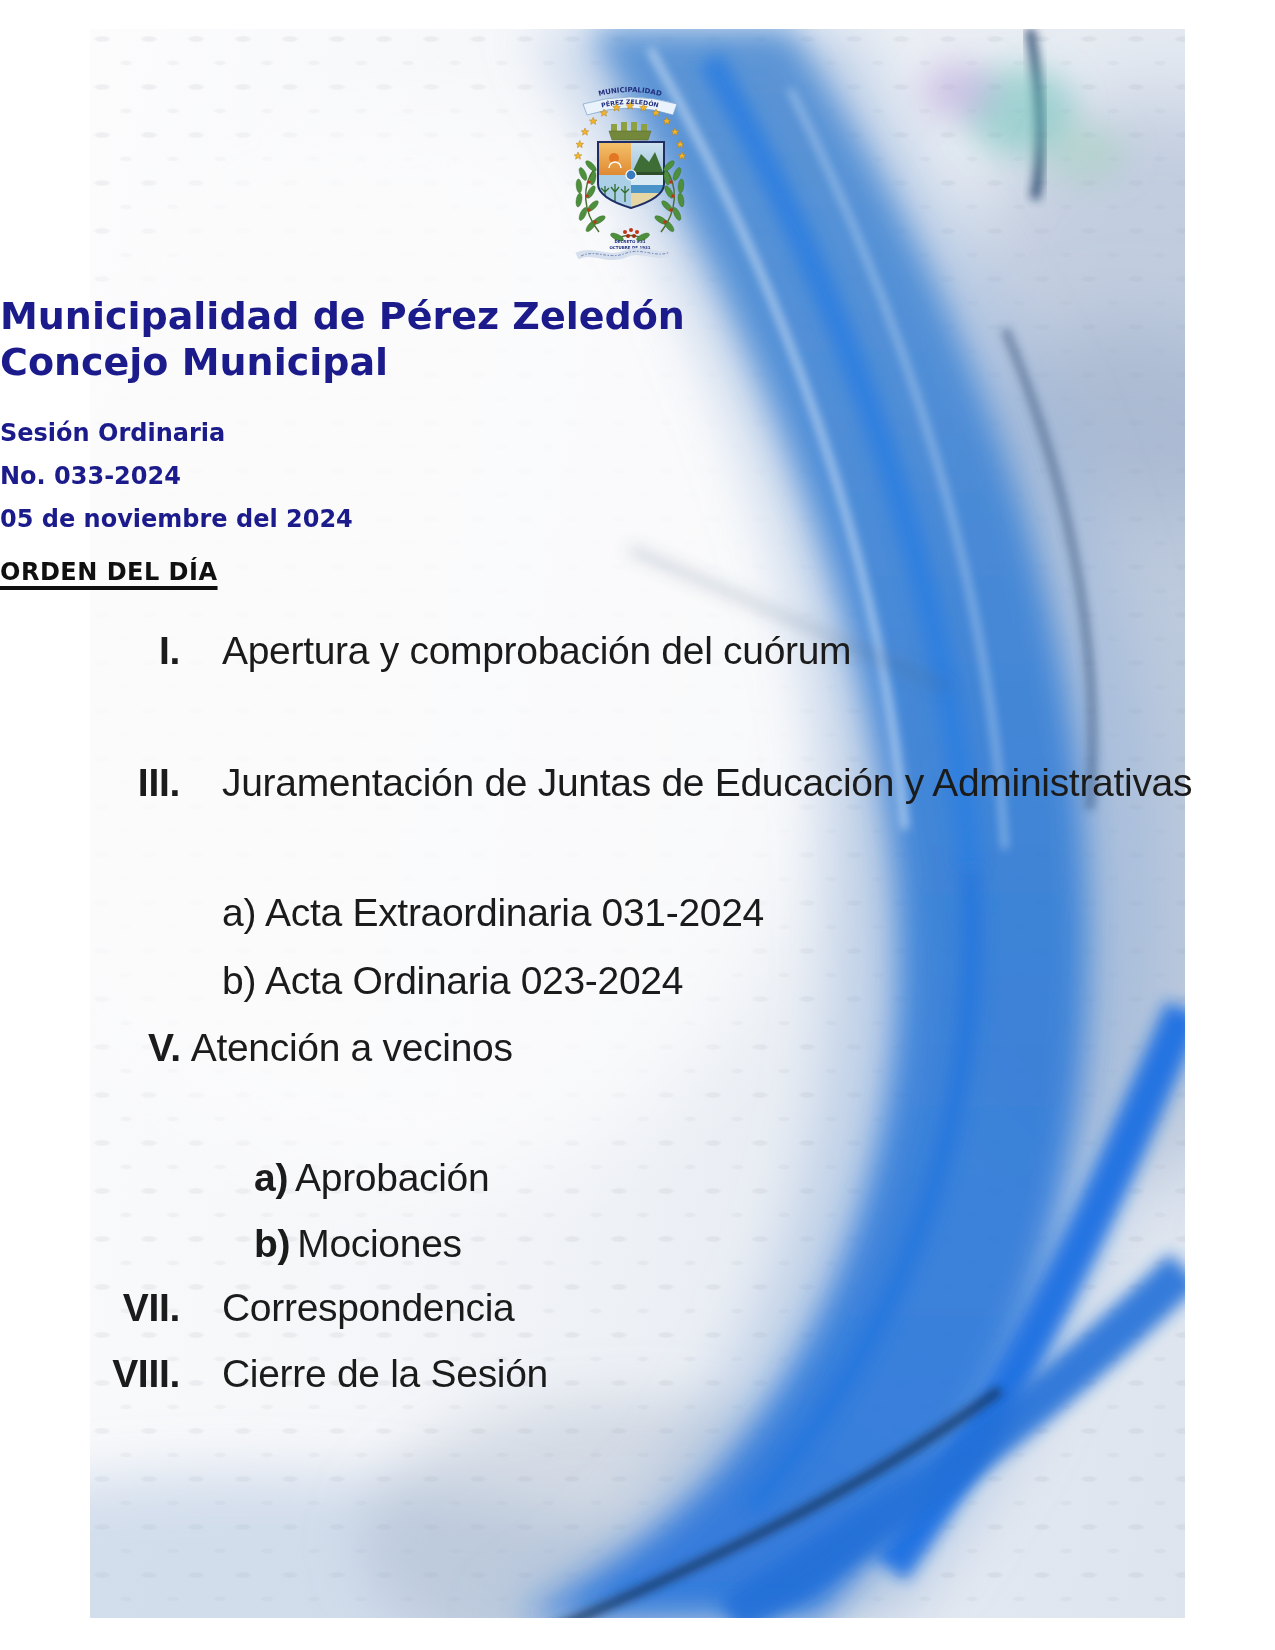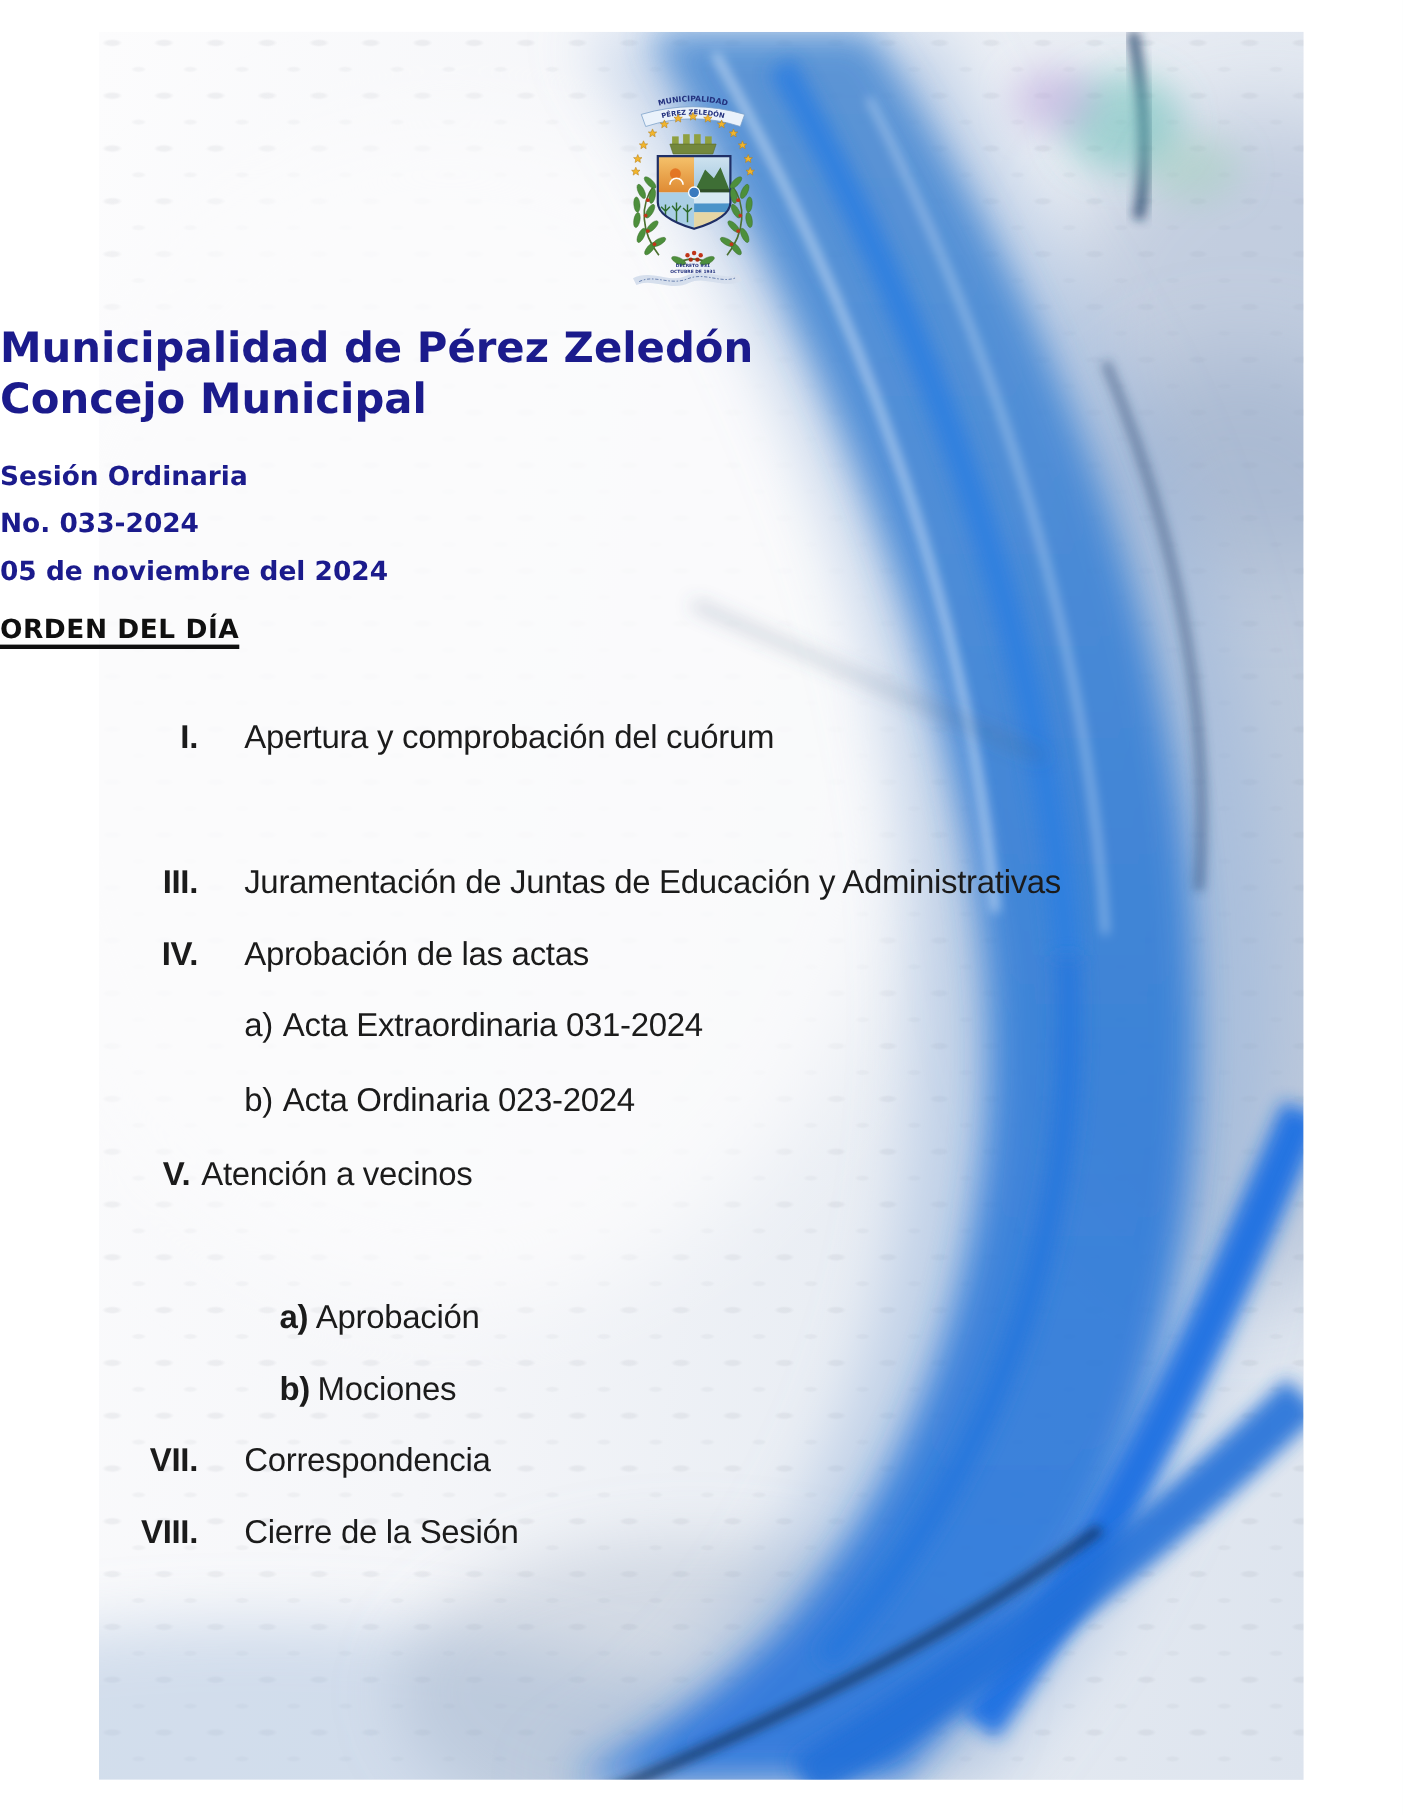--- a/index.html
+++ b/index.html
@@ -28,21 +28,21 @@
     position:absolute;left:0;width:1275px;white-space:nowrap;
     font-family:"DejaVu Sans",sans-serif;font-weight:bold;
   }
   .t1{font-size:38px;line-height:46px;color:#1b1b8c;}
   .t2{font-size:24px;line-height:43px;color:#1b1b8c;}
   .orden{font-size:24px;color:#101010;letter-spacing:0.5px;}
   .orden span{text-decoration:underline;text-decoration-thickness:3.5px;text-underline-offset:6px;}
   
   .row{
     position:absolute;left:0;width:1226px;white-space:nowrap;
-    font-size:30px;letter-spacing:-0.3px;color:#1b1b1b;line-height:38px;margin-top:20px;
+    font-size:39px;letter-spacing:-0.3px;color:#1b1b1b;line-height:38px;
   }
   .row .num{display:inline-block;width:180px;text-align:right;font-weight:bold;}
   .row .txt{margin-left:42px;}
   .row.sub1{padding-left:222px;}
   .row.sub1 .num{display:inline;width:auto;font-weight:normal;text-align:left;}
   .row.sub1 .txt{margin-left:9px;}
   .row.sub2{padding-left:254px;}
   .row.sub2 .num{display:inline;width:auto;font-weight:bold;text-align:left;}
   .row.sub2 .txt{margin-left:7px;}
   .row.rowv{padding-left:148px;}
@@ -232,23 +232,20 @@
   <div class="center-line orden" style="top:558px">
     <span>ORDEN DEL DÍA</span>
   </div>
 
   <div class="row" style="top:632px">
     <span class="num">I.</span><span class="txt">Apertura y comprobación del cuórum</span>
   </div>
   <div class="row" style="top:764px">
     <span class="num">III.</span><span class="txt">Juramentación de Juntas de Educación y Administrativas</span>
   </div>
-  <div class="row" style="top:829px">
-    <span class="num">IV.</span><span class="txt">Aprobación de las actas</span>
-  </div>
   <div class="row sub1" style="top:894px">
     <span class="num">a)</span><span class="txt">Acta Extraordinaria 031-2024</span>
   </div>
   <div class="row sub1" style="top:962px">
     <span class="num">b)</span><span class="txt">Acta Ordinaria 023-2024</span>
   </div>
   <div class="row rowv" style="top:1029px">
     <span class="num">V.</span><span class="txt">Atención a vecinos</span>
   </div>
   <div class="row sub2" style="top:1159px">

